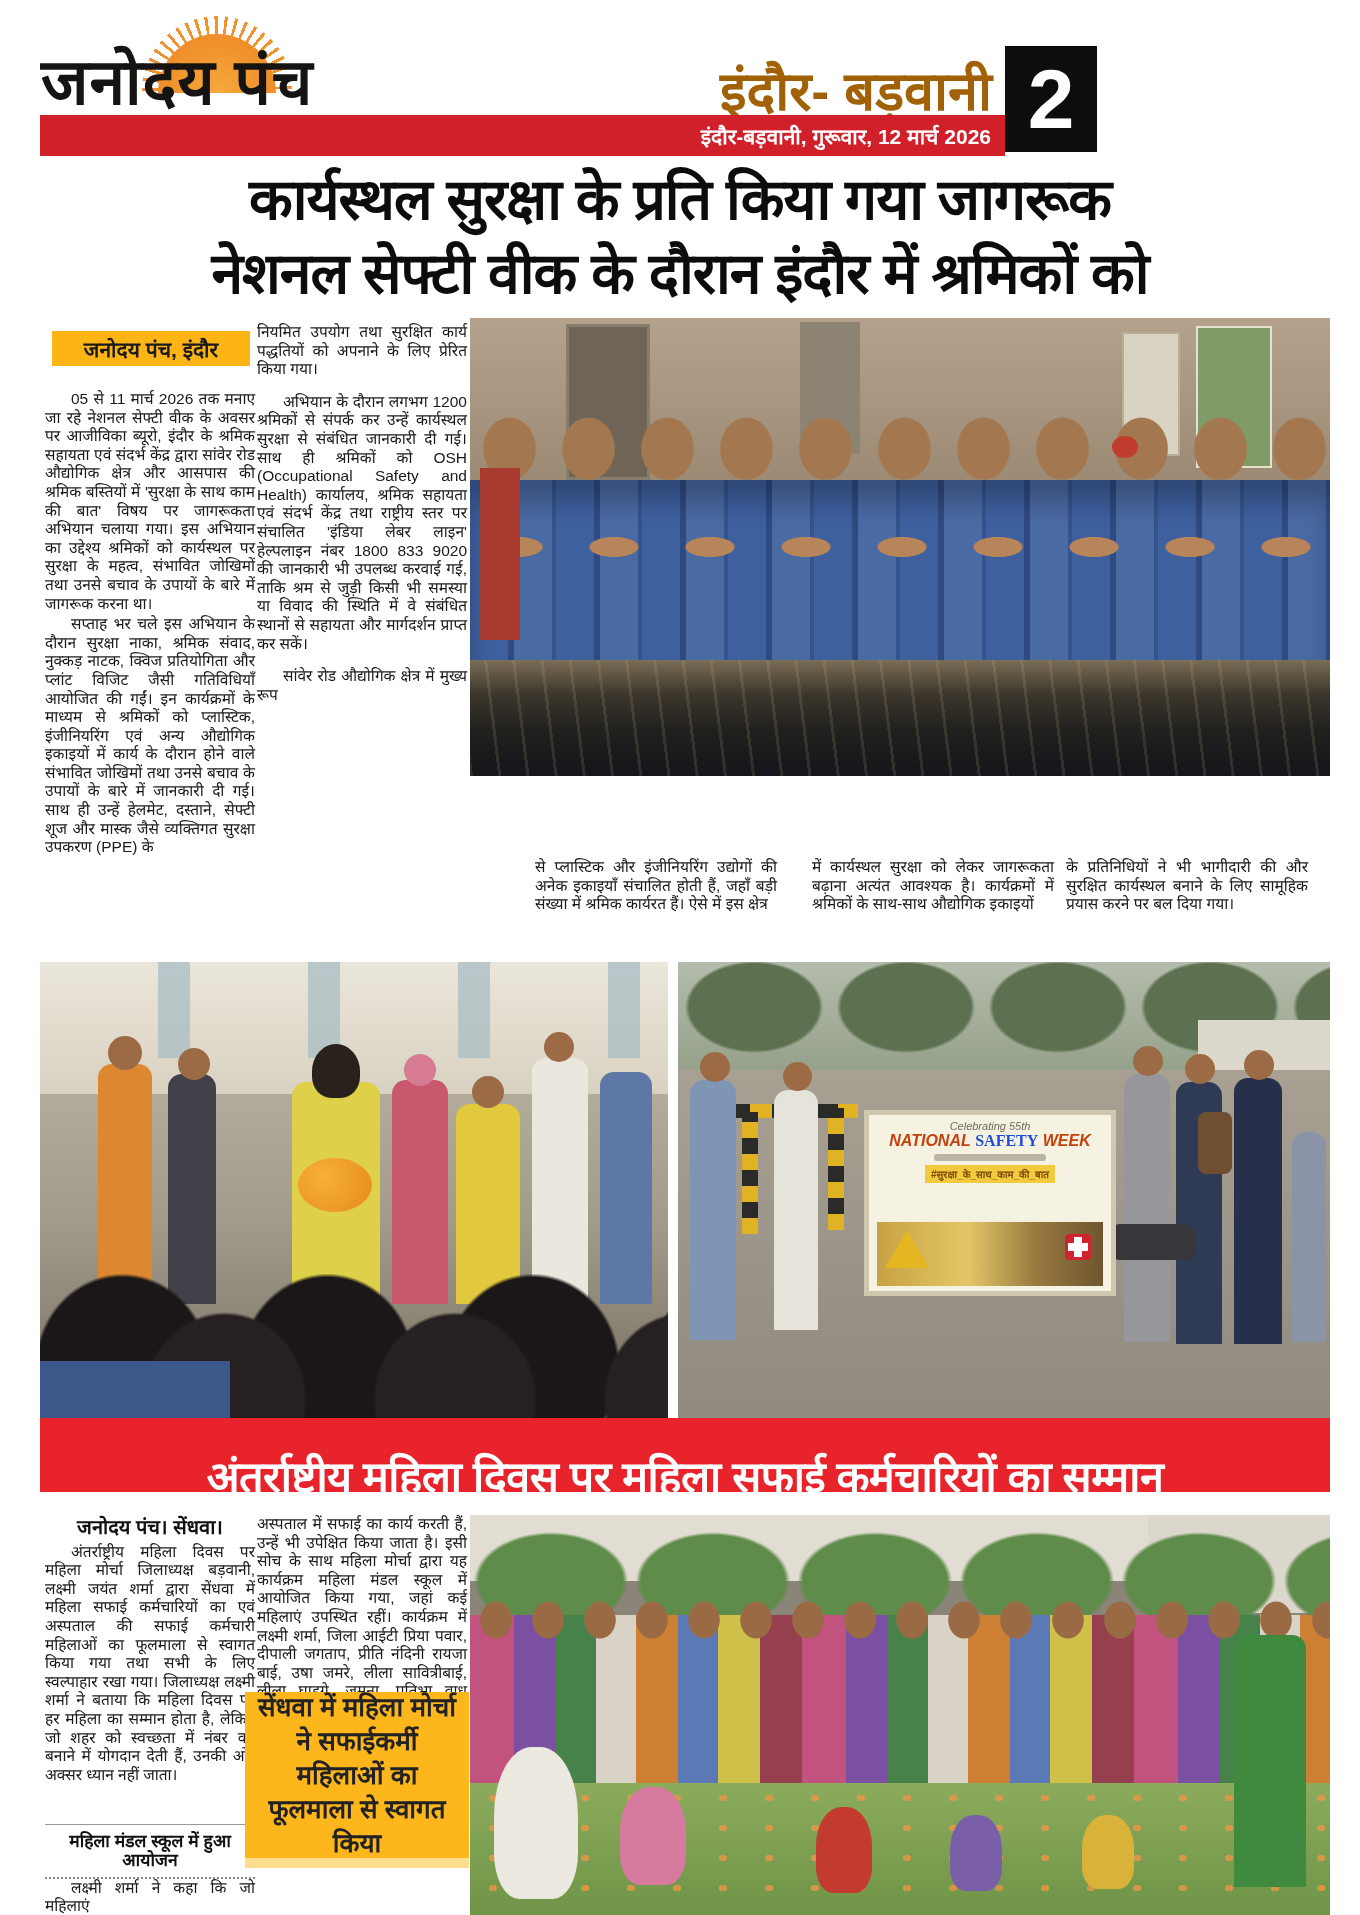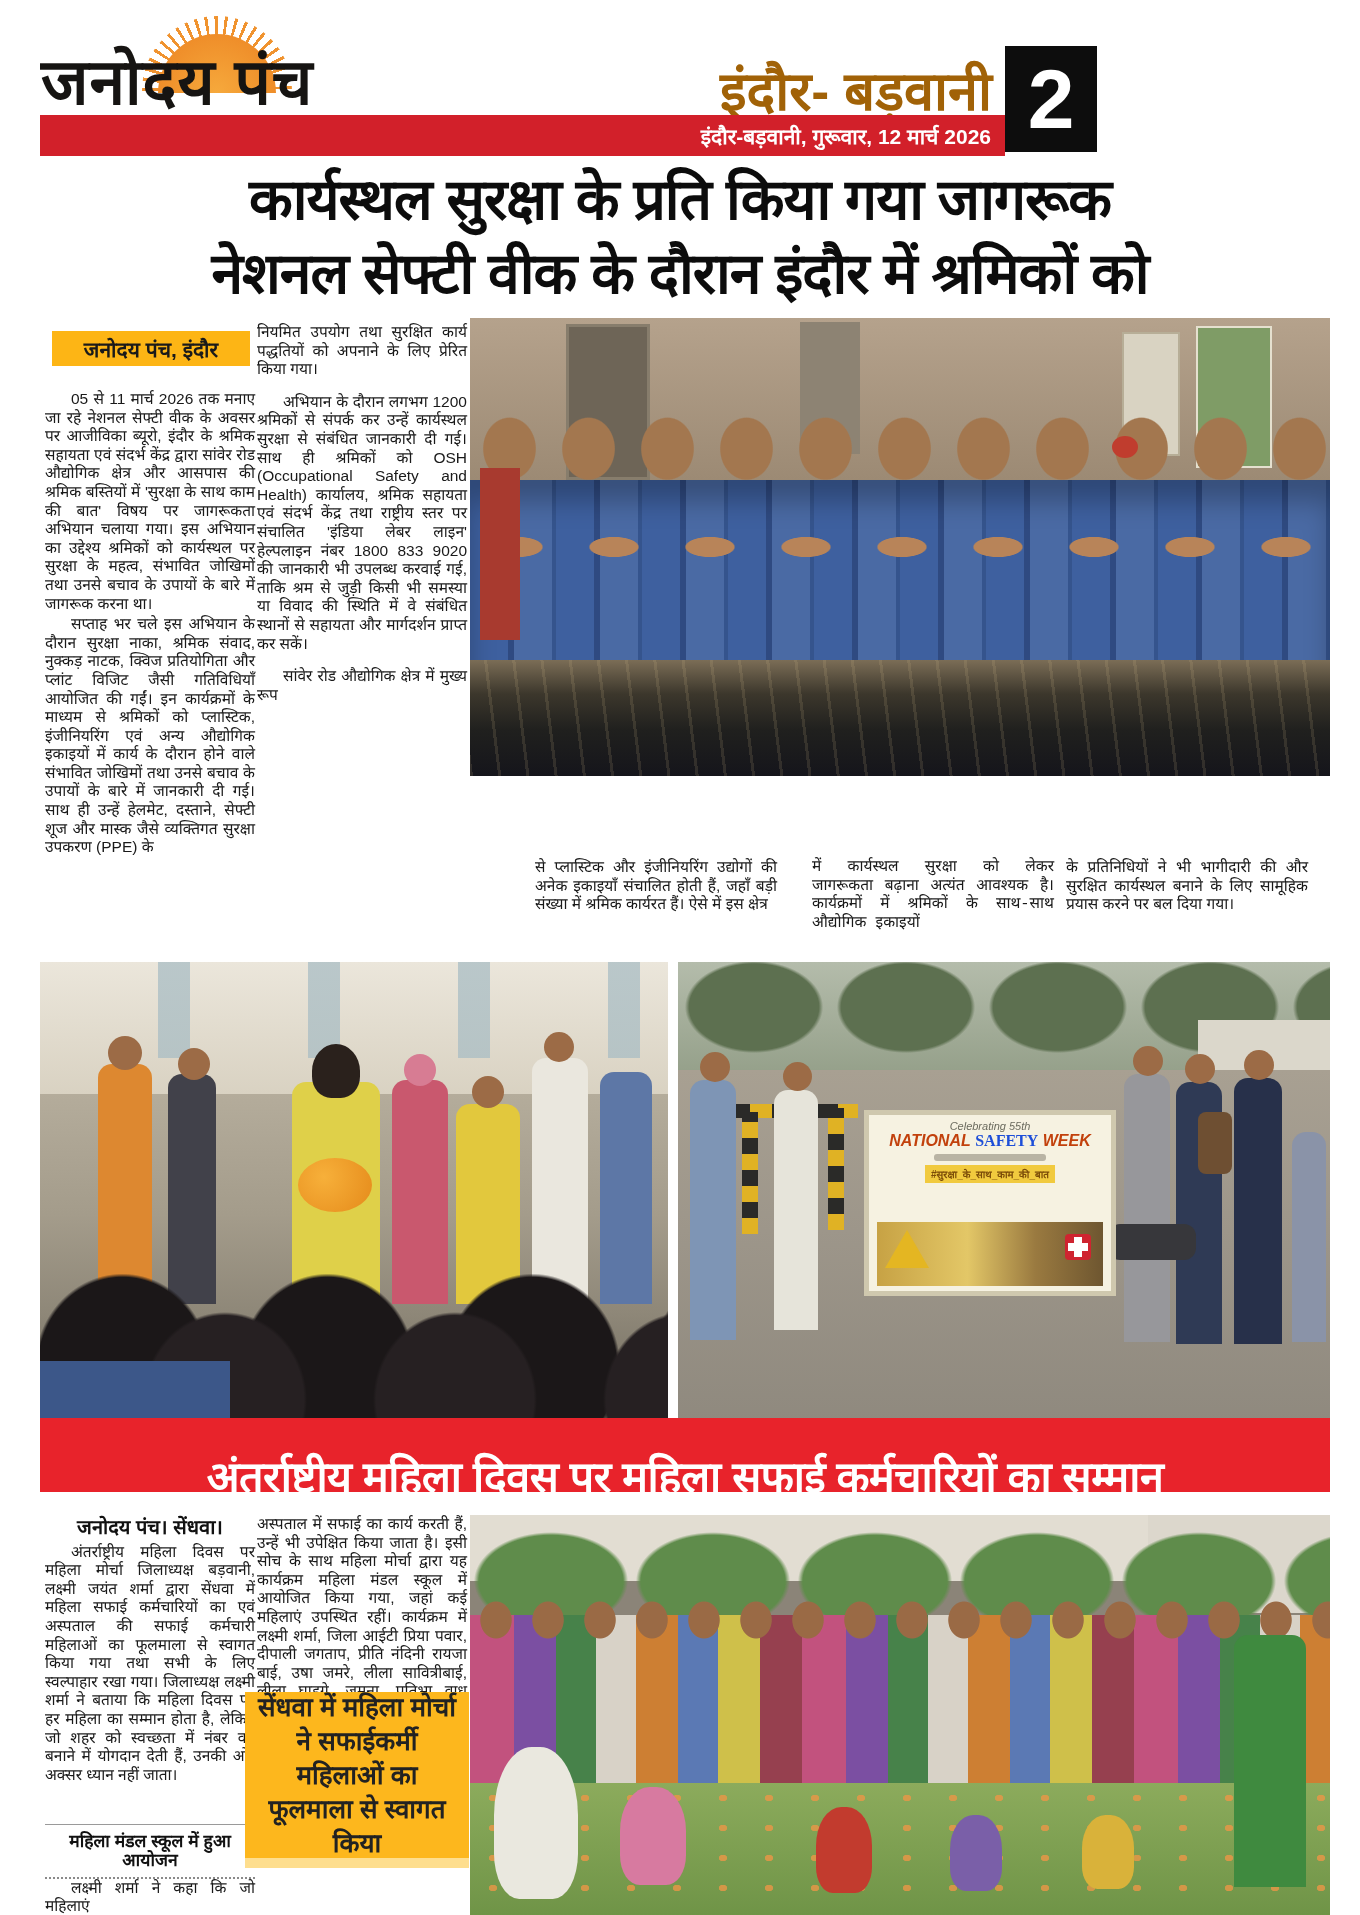--- a/index.html
+++ b/index.html
@@ -26,21 +26,21 @@
   .byline1{position:absolute;left:52px;top:331px;width:198px;height:35px;background:#fdb515;display:flex;align-items:center;justify-content:center;}
   .byline1 span{font-size:21px;font-weight:800;color:#1a1a1a;white-space:nowrap;}
   .bodytext{font-size:15.5px;line-height:18.6px;color:#191919;text-align:justify;}
   .bodytext p{margin:0 0 2px 0;}
   .bodytext p.ind{text-indent:26px;}
   .col1a{position:absolute;left:45px;top:378px;width:210px;margin-top:12px;}
   .col2a{position:absolute;left:257px;top:323px;width:210px;}
   .col2a p{margin-bottom:14px;}
   .below-strip div{position:absolute;width:242px;}
   .bsA{left:535px;top:858px;}
-  .bsB{left:812px;top:858px;font-family:Liberation Mono, monospace;}
+  .bsB{left:812px;top:858px;}
   .bsC{left:1066px;top:858px;}
 
   
   .photo{position:absolute;overflow:hidden;background:#8b8478;}
   .ph1{left:470px;top:318px;width:860px;height:458px;}
   .p1-wall{position:absolute;left:0;top:0;right:0;height:162px;background:linear-gradient(180deg,#b5a28c,#9c8a74);}
   .p1-door{position:absolute;left:96px;top:6px;width:78px;height:150px;background:#6e6557;border:3px solid #877d6c;}
   .p1-door2{position:absolute;left:330px;top:4px;width:60px;height:132px;background:#8d8373;}
   .p1-poster{position:absolute;right:58px;top:8px;width:72px;height:138px;background:#7f9c66;border:2px solid #e5e0cf;}
   .p1-poster2{position:absolute;right:150px;top:14px;width:54px;height:120px;background:#d9d3c2;border:2px solid #b7ae97;}

